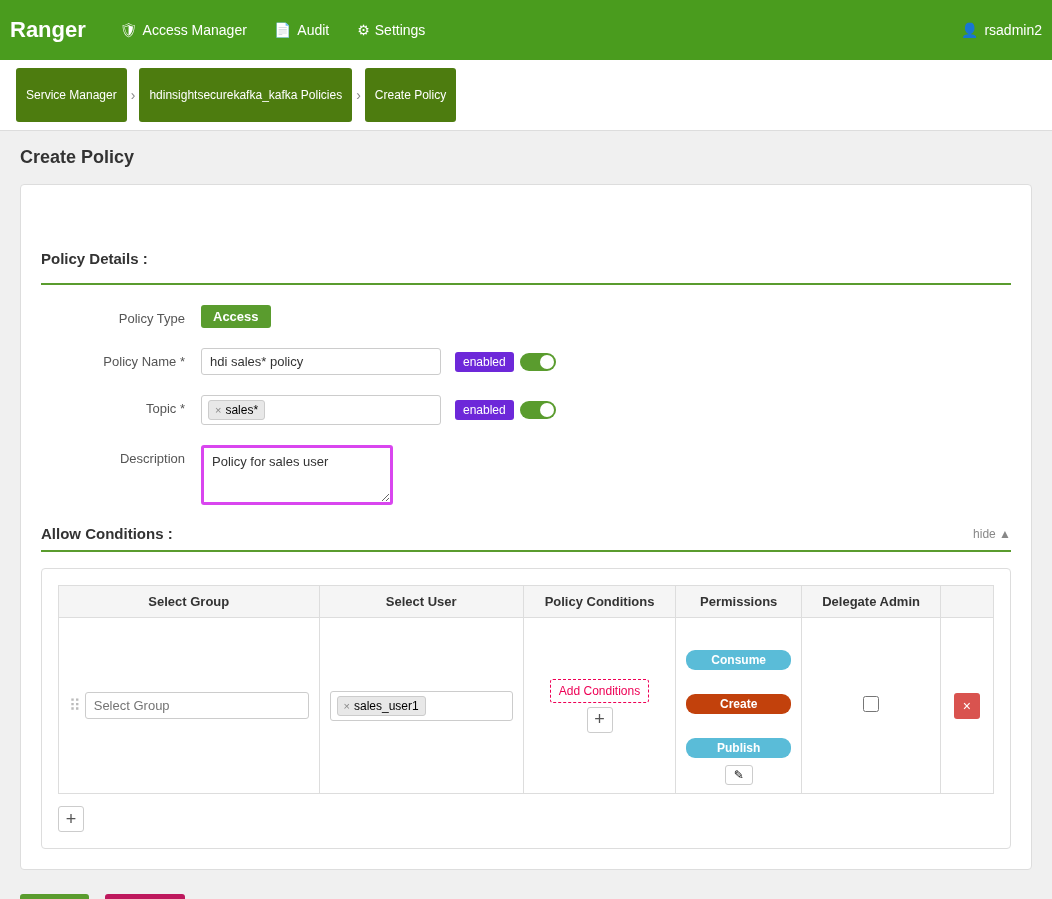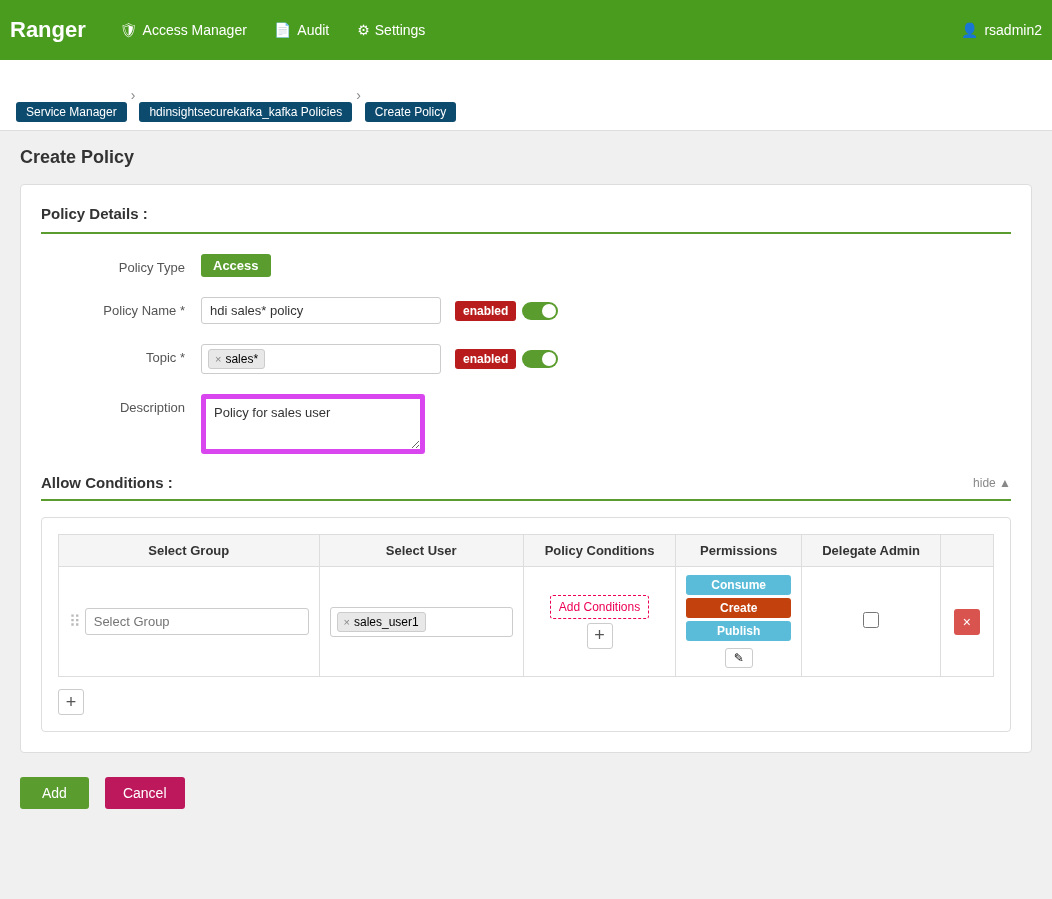--- a/index.html
+++ b/index.html
@@ -36,27 +36,26 @@
     
     .breadcrumb {
       background: #fff;
       padding: 8px 16px;
       display: flex;
       align-items: center;
       gap: 4px;
       border-bottom: 1px solid #ddd;
     }
     .breadcrumb-item {
-      background: #0c4a6e;
-      color: #fff;
-      padding: 3px 10px;
-      border-radius: 3px;
-      font-size: 12px;
-      cursor: pointer;
-      margin-top: 34px;
+      background: #4d7c0f;
+      color: #fff;
+      padding: 20px 10px;
+      border-radius: 3px;
+      font-size: 12px;
+      cursor: pointer;
     }
     .breadcrumb-arrow {
       color: #888;
       font-size: 14px;
     }
 
     
     .page-content { padding: 16px 20px; }
     .page-title { font-size: 18px; font-weight: bold; color: #333; margin-bottom: 16px; }
 
@@ -66,23 +65,24 @@
       border: 1px solid #ddd;
       border-radius: 4px;
       padding: 20px;
       margin-bottom: 16px;
     }
 
     .section-title {
       font-size: 15px;
       font-weight: bold;
       color: #333;
-      padding-bottom: 10px;
+      padding-bottom: 16px;
       border-bottom: 2px solid #5a9c2e;
       margin-bottom: 20px;
+      margin-top: 45px;
     }
 
     
     .form-row {
       display: flex;
       align-items: flex-start;
       margin-bottom: 20px;
     }
     .form-label {
       width: 160px;
@@ -119,26 +119,26 @@
       color: #333;
     }
 
     
     .toggle-wrap {
       display: flex;
       align-items: center;
       gap: 6px;
     }
     .toggle-label-text {
-      background: #b91c1c;
+      background: #6d28d9;
       color: #fff;
       padding: 3px 8px;
       border-radius: 3px;
       font-size: 12px;
-      font-weight: bold;
+      font-weight: normal;
     }
     .toggle {
       position: relative;
       width: 36px;
       height: 18px;
       background: #ccc;
       border-radius: 9px;
       cursor: pointer;
     }
     .toggle.on { background: #5a9c2e; }
@@ -175,25 +175,25 @@
       margin-right: 4px;
     }
     .tag-close {
       cursor: pointer;
       color: #888;
       font-size: 11px;
     }
 
     
     .form-textarea {
-      border: 5px solid #d946ef;
+      border: 3px solid #d946ef;
       border-radius: 3px;
       padding: 6px 8px;
       font-size: 13px;
-      width: 224px;
+      width: 192px;
       height: 60px;
       resize: vertical;
       color: #333;
       font-family: Arial, sans-serif;
     }
 
     
     .allow-conditions-header {
       display: flex;
       align-items: center;
@@ -268,26 +268,27 @@
       border: 1px dashed #e05;
       padding: 4px 8px;
       display: inline-block;
       border-radius: 3px;
     }
 
     .perm-badge {
       background: #5abcd8;
       color: #fff;
       padding: 3px 18px;
-      border-radius: 3px;
+      border-radius: 9px;
       font-size: 12px;
       font-weight: bold;
       display: block;
       margin-bottom: 3px;
       text-align: center;
+      margin-top: 24px;
     }
     .perm-badge.create { background: #c2410c; }
     .perm-badge.publish { background: #5abcd8; }
 
     .edit-btn {
       background: #fff;
       border: 1px solid #ccc;
       border-radius: 3px;
       padding: 2px 8px;
       cursor: pointer;

